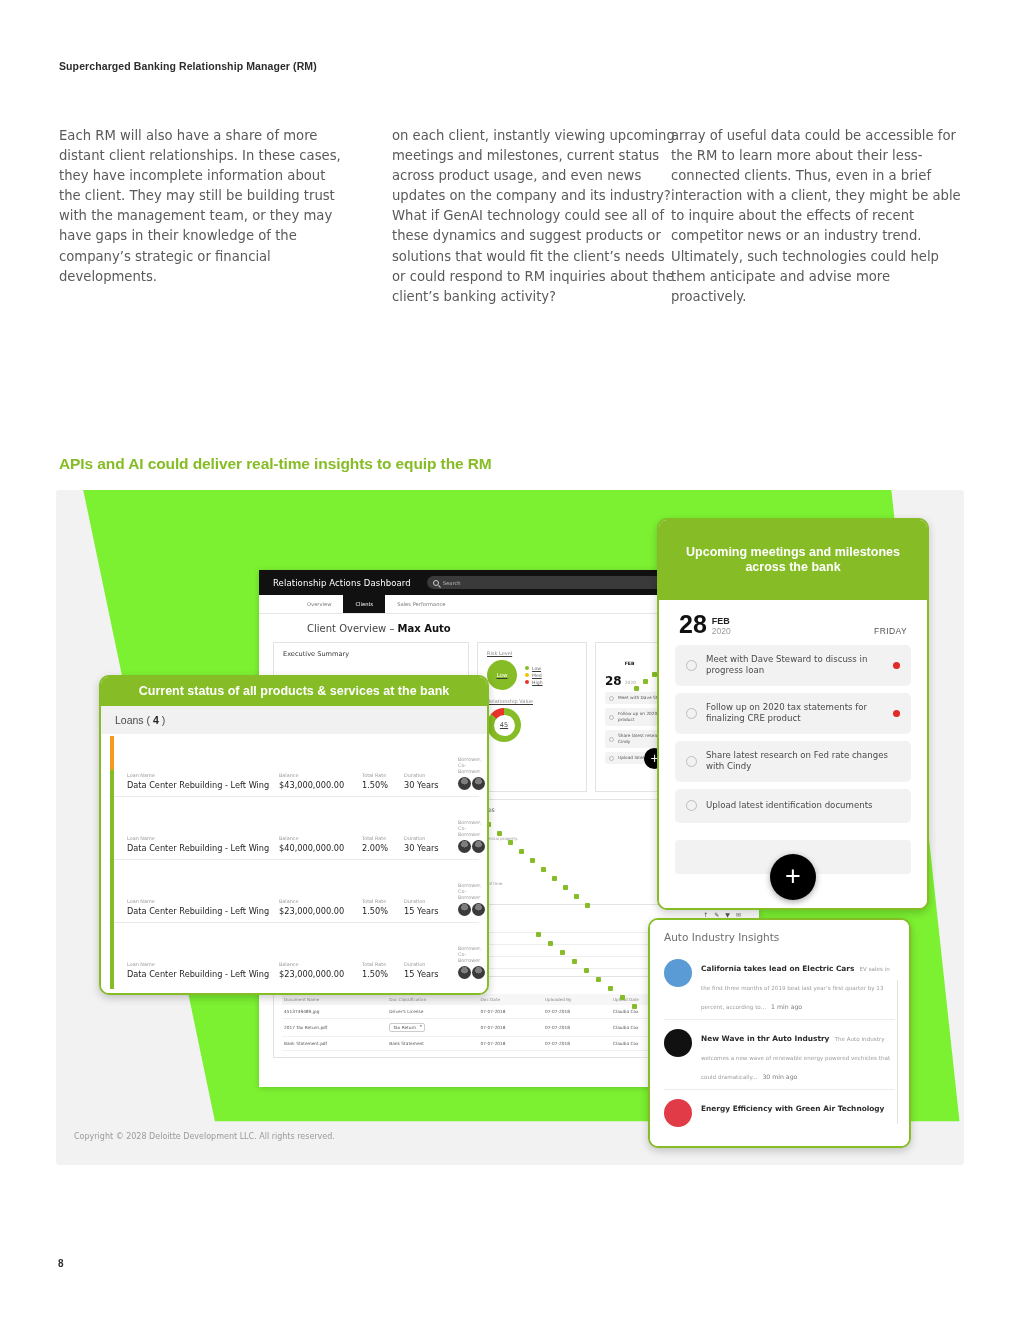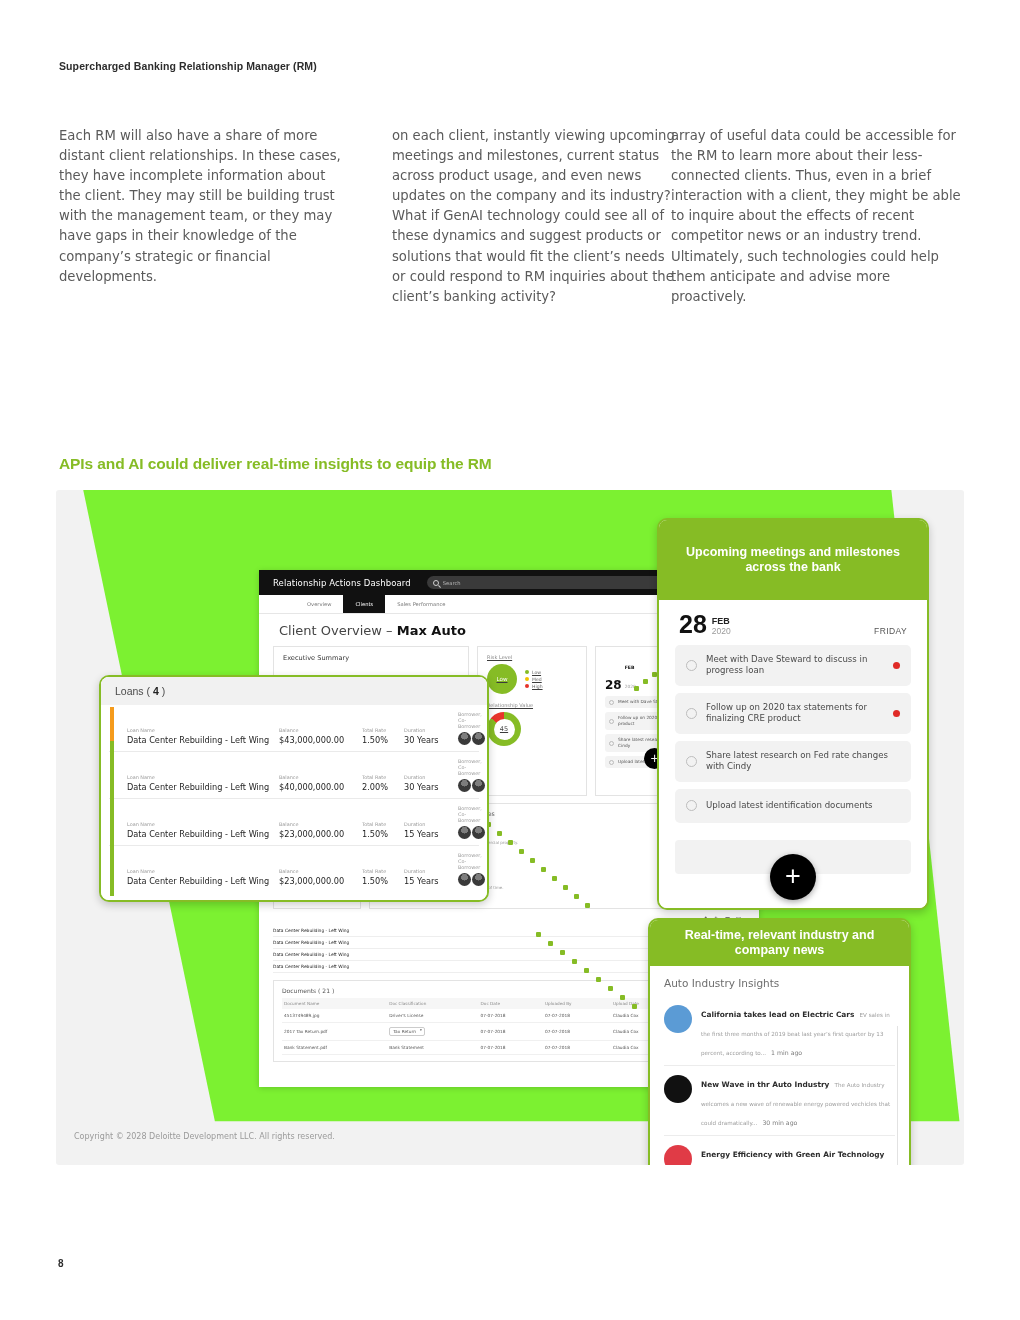--- a/index.html
+++ b/index.html
@@ -74,21 +74,21 @@
   .dash-search .mg:after{ content:""; position:absolute; right:-3px; bottom:-2px; width:3px; height:1px; background:#cfcfcf; transform:rotate(45deg); }
   .dash-search span{ font-size:5.2px; color:#b9b9b9; }
   .dash-tabs{
     height:19px; background:#fff; display:flex; align-items:stretch;
     border-bottom:1px solid #e6e6e6; padding-left:36px;
   }
   .dash-tabs .tab{
     display:flex; align-items:center; padding:0 12px; font-size:5.2px; color:#777;
   }
   .dash-tabs .tab.active{ background:#111; color:#fff; }
-  .dash-ov{ padding:9px 0 0 20px; font-size:13px; color:#444; }
+  .dash-ov{ padding:9px 0 0 48px; font-size:10px; color:#444; }
   .dash-ov b{ color:#111; }
 
   .dash-body{ position:relative; padding:8px 14px 0 14px; }
   .panel{
     border:1px solid #e3e3e3; background:#fff;
   }
   .row-top{ display:flex; gap:8px; }
   .p-exec{ flex:1 1 58%; min-height:150px; padding:7px 9px; }
   .p-exec .hd{ font-size:6.6px; color:#333; }
   .p-risk{ flex:0 0 110px; padding:7px 9px;text-decoration:underline; }
@@ -233,21 +233,21 @@
     display:flex; align-items:flex-end; gap:0;
     border-bottom:1px solid #eaeaea; padding:6px 0 6px 18px;
     font-family:"DejaVu Sans", sans-serif;
   }
   .ln-row:last-child{ border-bottom:none; }
   .ln-f{ display:flex; flex-direction:column; }
   .ln-f .lb{ font-size:4.9px; color:#9a9a9a; margin-bottom:2px; }
   .ln-f .vl{ font-size:8.2px; color:#1f1f1f; }
   .ln-name{ flex:0 0 152px; }
   .ln-bal{ flex:0 0 83px; }
-  .ln-rate{ flex:0 0 42px; }
+  .ln-rate{ flex:0 0 42px;margin-top:32px; }
   .ln-dur{ flex:0 0 54px; }
   .ln-bor{ flex:1; }
   .faces{ display:flex; gap:1px; margin-top:1px; }
   .face{
     width:13px; height:13px; border-radius:50%;
     background:radial-gradient(circle at 50% 32%, #7d7d7d 0 30%, #3a3a3a 31% 100%);
   }
 
   
   #card-news{ left:592px; top:428px; width:263px; }
@@ -561,20 +561,21 @@
           <span class="circ"></span>
           <p>Upload latest identification documents</p>
         </div>
       </div>
       <div class="mt-foot"></div>
       <div class="fab">+</div>
     </div>
   </div>
 
   <div class="callout" id="card-loans">
+    <div class="co-head">Current status of all products &amp; services at the bank</div>
     <div class="co-body">
       <div class="ln-sub">
         <span>Loans ( </span><b>4</b><span> )</span>
       </div>
       <div class="ln-rows">
         <div class="ln-bar"></div>
 
         <div class="ln-row">
           <div class="ln-f ln-name">
               <span class="lb">Loan Name</span>
@@ -676,21 +677,20 @@
                 <i class="face"></i>
                 <i class="face"></i>
               </span>
             </div>
         </div>
       </div>
     </div>
   </div>
 
   <div class="callout" id="card-news">
-    <div class="co-head">Real-time, relevant industry and company news</div>
     <div class="co-body nw-body" style="position:relative">
       <div class="nw-title">Auto Industry Insights</div>
       <div class="nw-scroll"></div>
 
       <div class="nw-item">
         <span class="nw-dot" style="background:#5b9bd5"></span>
         <span class="nw-tx">
           <span class="h">California takes lead on Electric Cars</span>
           <span class="d">EV sales in the first three months of 2019 beat last year’s first quarter by 13 percent, according to...</span>
           <span class="a">1 min ago</span>

